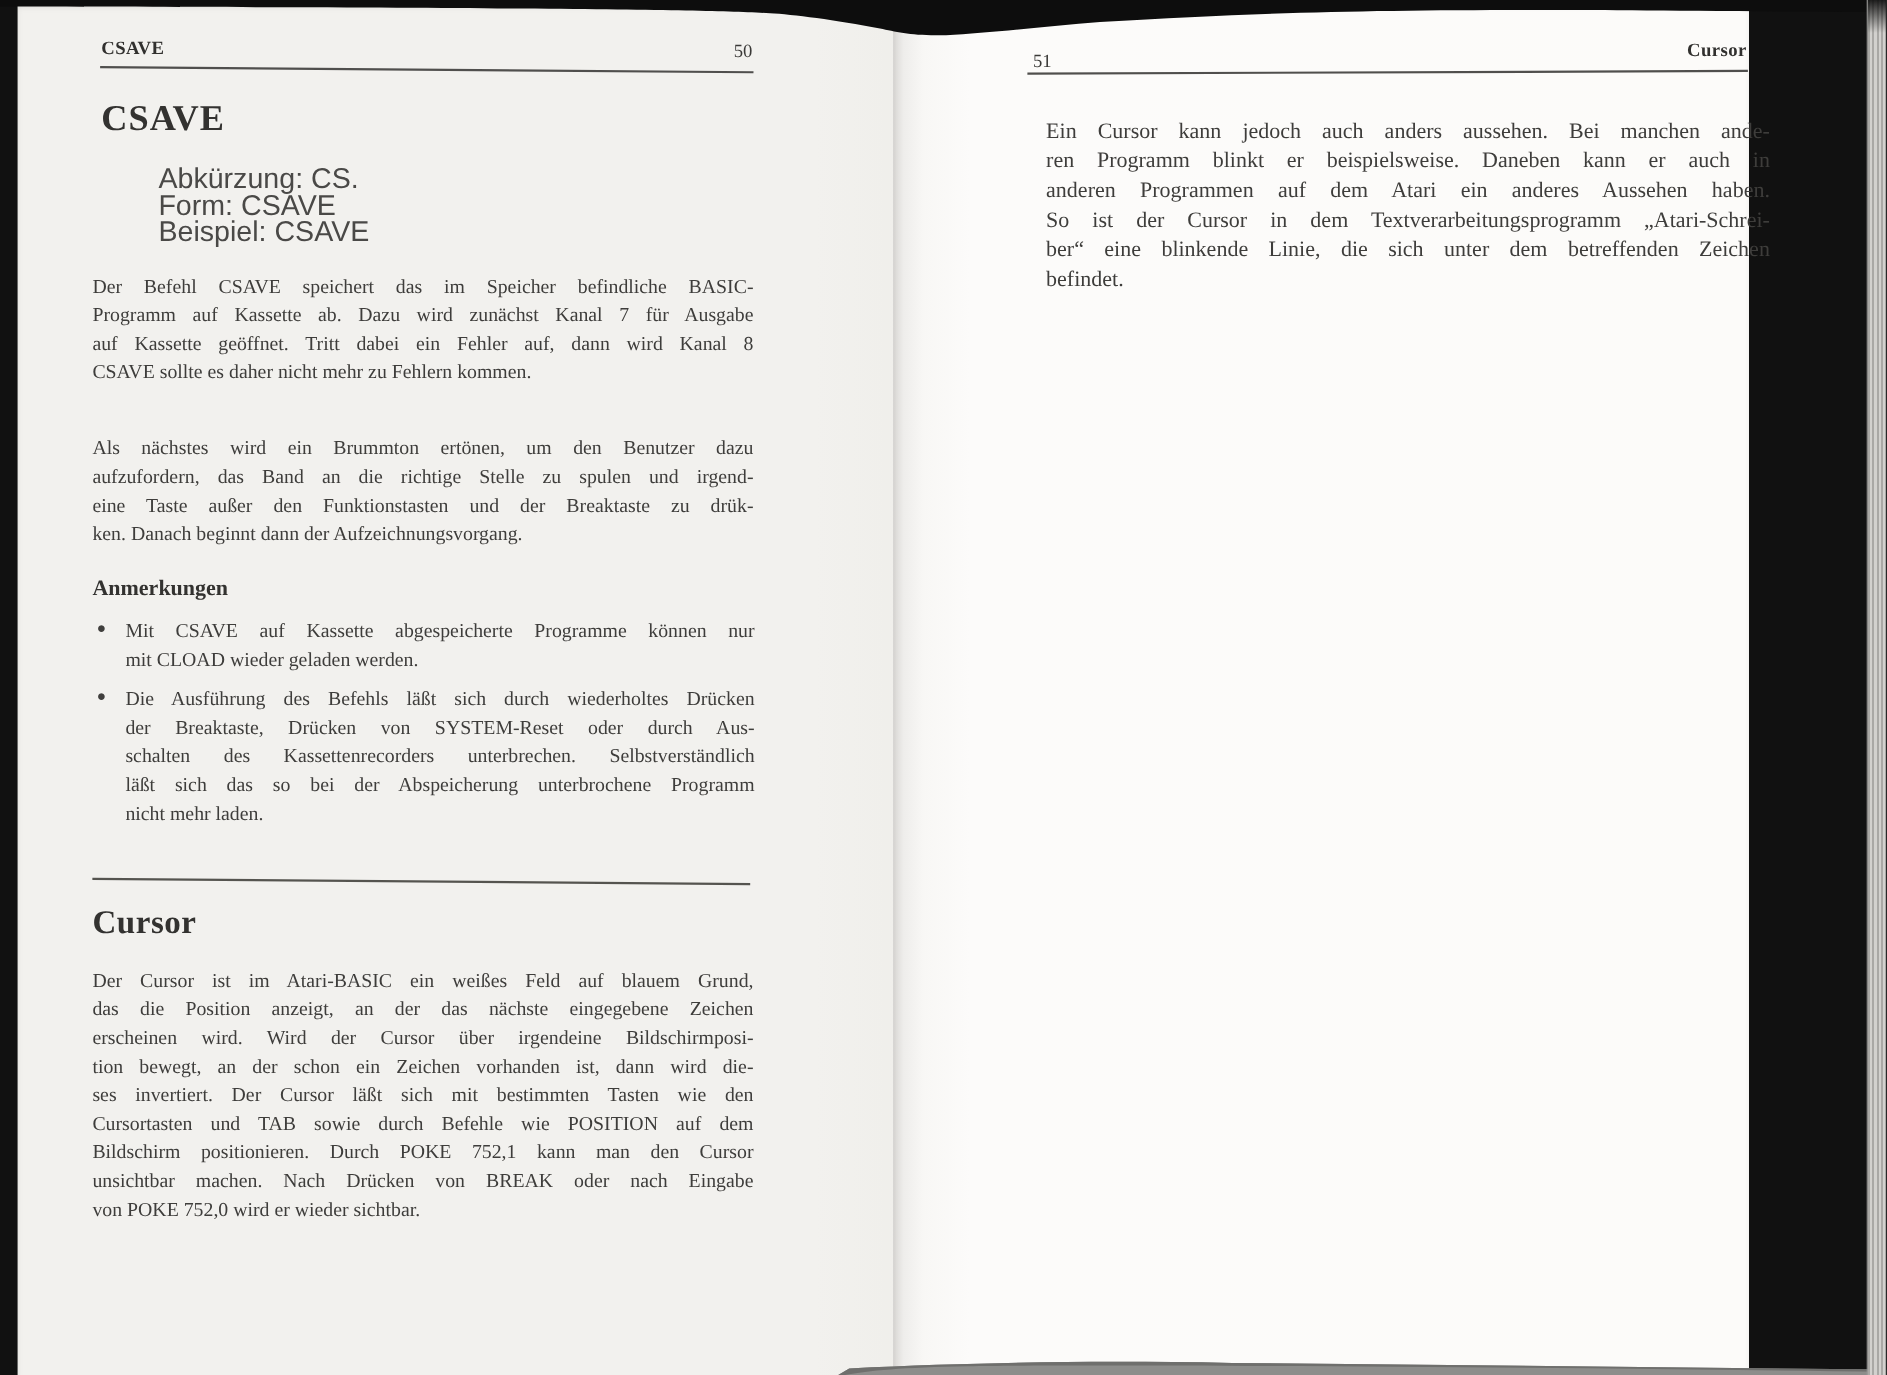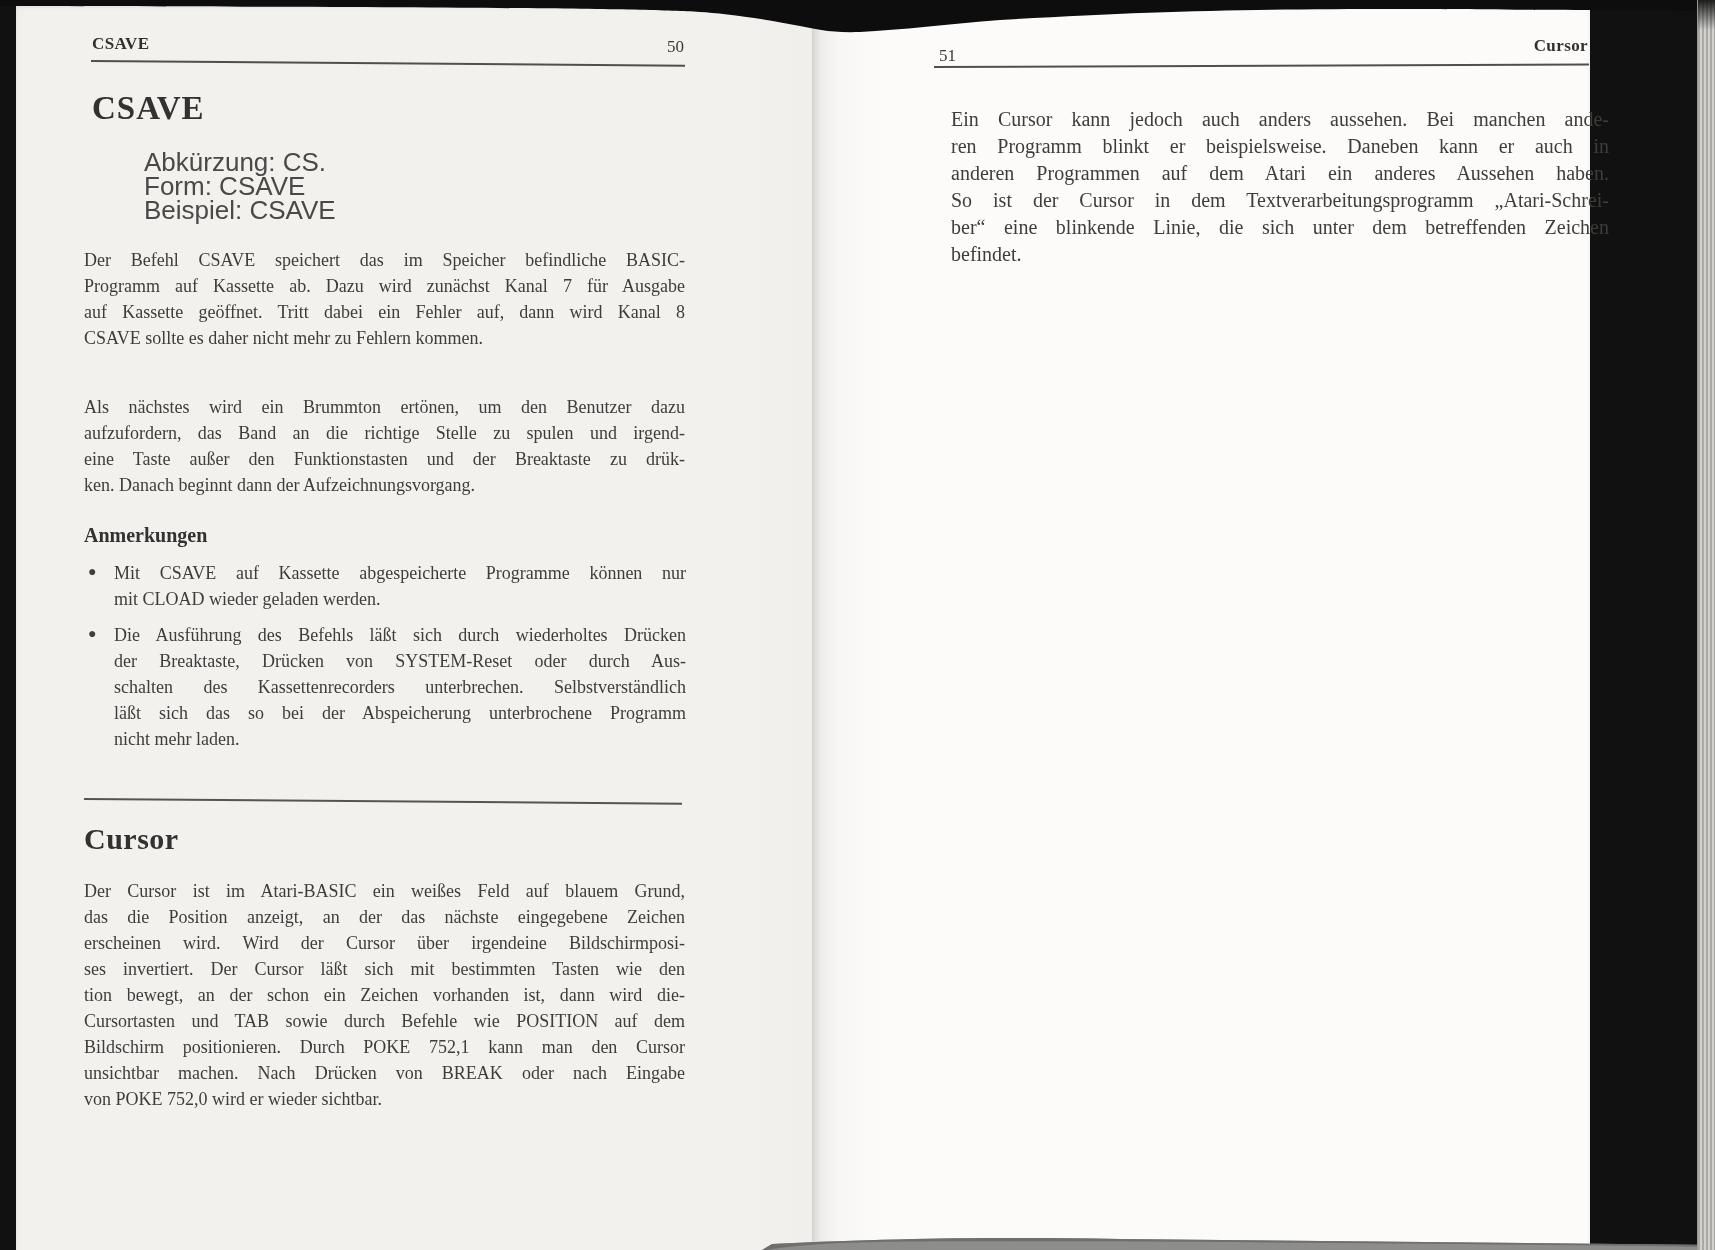--- a/index.html
+++ b/index.html
@@ -129,22 +129,22 @@
     </div>
 
     <div class="abs rule tilt-dn" style="left:68px; top:798px; width:598px; height:2px; background:#55544f;"></div>
 
     <div class="abs section-title" style="left:68px; top:822px;">Cursor</div>
 
     <div class="abs body-l" style="left:68px; top:878px; width:601px;">
         <div class="jline">Der Cursor ist im Atari-BASIC ein weißes Feld auf blauem Grund,</div>
         <div class="jline">das die Position anzeigt, an der das nächste eingegebene Zeichen</div>
         <div class="jline">erscheinen wird. Wird der Cursor über irgendeine Bildschirmposi-</div>
+        <div class="jline">tion bewegt, an der schon ein Zeichen vorhanden ist, dann wird die-</div>
         <div class="jline">ses invertiert. Der Cursor läßt sich mit bestimmten Tasten wie den</div>
-        <div class="jline">tion bewegt, an der schon ein Zeichen vorhanden ist, dann wird die-</div>
         <div class="jline">Cursortasten und TAB sowie durch Befehle wie POSITION auf dem</div>
         <div class="jline">Bildschirm positionieren. Durch POKE 752,1 kann man den Cursor</div>
         <div class="jline">unsichtbar machen. Nach Drücken von BREAK oder nach Eingabe</div>
         <div class="jline last">von POKE 752,0 wird er wieder sichtbar.</div>
       </div>
   </div>
 
   <div class="fold-line"></div>
 
   <div class="page page-right">

